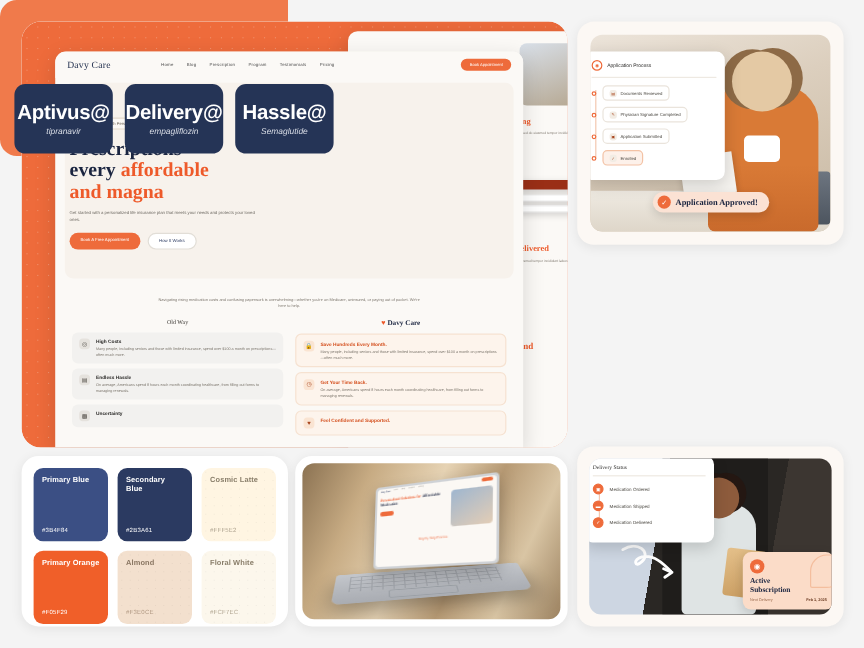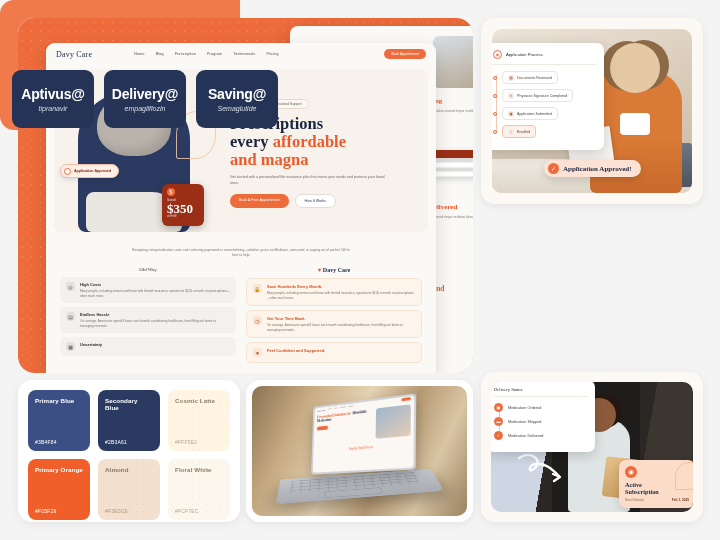--- a/index.html
+++ b/index.html
@@ -234,21 +234,21 @@
   .search-bar { position:absolute; left:10px; top:16px; width:250px; height:40px;
     background:#fff; border-radius:26px; display:flex; align-items:center; gap:12px;
     padding-left:18px; box-shadow:0 3px 9px rgba(0,0,0,.10); }
   .mag { width:15px; height:15px; border:2px solid #3b3b3b; border-radius:50%; position:relative; flex:0 0 auto;}
   .mag::after{ content:""; position:absolute; right:-5px; bottom:-3px; width:7px; height:2px;
     background:#3b3b3b; transform:rotate(45deg); border-radius:2px;}
   .search-ph { font-size:14.5px; color:#8d8d8d; }
   .drug-row { position:absolute; left:12px; top:70px; display:flex; gap:10px; }
   .drug { width:82px; height:58px; background:#253456; border-radius:9px;
     display:flex; flex-direction:column; align-items:center; justify-content:center; gap:3px;}
-  .drug .dn { font-size:14px; font-weight:bold; color:#fff; letter-spacing:-.2px; white-space:nowrap;}
+  .drug .dn { font-size:17px; font-weight:bold; color:#fff; letter-spacing:-.2px; white-space:nowrap;}
   .drug .dg { font-size:7px; color:#d9dde6; font-style:italic; white-space:nowrap;}
 
   
   #delivery-panel { left:481px; top:372px; width:222px; height:150px;
     background:#fcf8f4; border-radius:14px; padding:10px; }
   .dlv-photo { width:100%; height:100%; border-radius:10px; position:relative; overflow:hidden;
     background:linear-gradient(100deg,#cdd6e2 0 30%, #2a2724 30% 74%, #3c3631 74% 100%); }
   .door { position:absolute; left:30%; top:0; bottom:0; width:44%; background:#1f1d1b; }
   .dlv-woman { position:absolute; left:38%; bottom:0; width:62px; height:92px;
     background:#dfe4e4; border-radius:34% 34% 4px 4px / 22% 22% 4px 4px; }
@@ -347,34 +347,20 @@
           <span>Blog</span>
           <span>Prescription</span>
           <span>Program</span>
           <span>Testimonials</span>
           <span>Pricing</span>
         </div>
         <div class="nav-cta">Book Appointment</div>
       </div>
 
       <div class="hero">
-        <div class="hero-img">
-          <div class="woman"></div>
-          <div class="hero-decor"></div>
-          <div class="pill-approved">
-            <div class="dot"></div>
-            <span>Application Approved</span>
-          </div>
-          <div class="save-badge">
-            <div class="coin">$</div>
-            <div class="s1">Saved</div>
-            <div class="s2">$350</div>
-            <div class="s3">on Refill</div>
-          </div>
-        </div>
         <div class="hero-copy">
           <div class="chip">
             <span>✧</span>
             <span>Start Saving with Personalized Support</span>
           </div>
           <div class="h1">
             <span>Prescriptions</span><br>
             <span>every </span><span class="accent">affordable</span><br>
             <span class="accent">and magna</span>
           </div>
@@ -562,21 +548,21 @@
     <div class="drug-row">
       <div class="drug">
         <div class="dn">Aptivus@</div>
         <div class="dg">tipranavir</div>
       </div>
       <div class="drug">
         <div class="dn">Delivery@</div>
         <div class="dg">empagliflozin</div>
       </div>
       <div class="drug">
-        <div class="dn">Saving@</div>
+        <div class="dn">Hassle@</div>
         <div class="dg">Semaglutide</div>
       </div>
     </div>
   </div>
 
   <div class="panel shadow" id="delivery-panel">
     <div class="dlv-photo">
       <div class="door"></div>
       <div class="dlv-woman"></div>
       <div class="parcel"></div>

